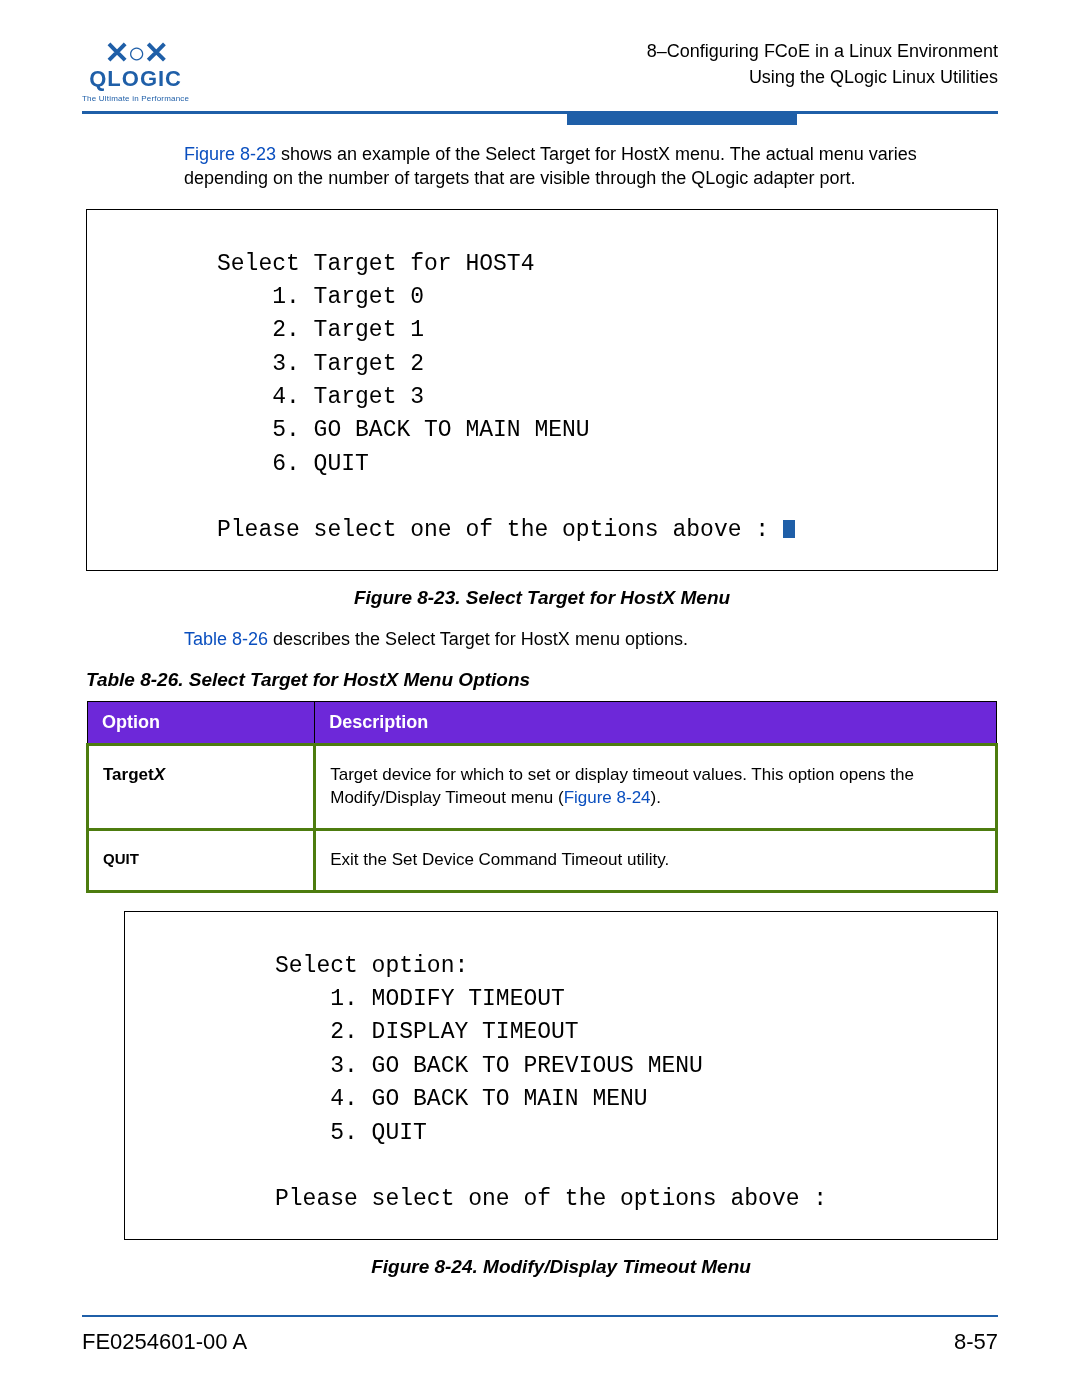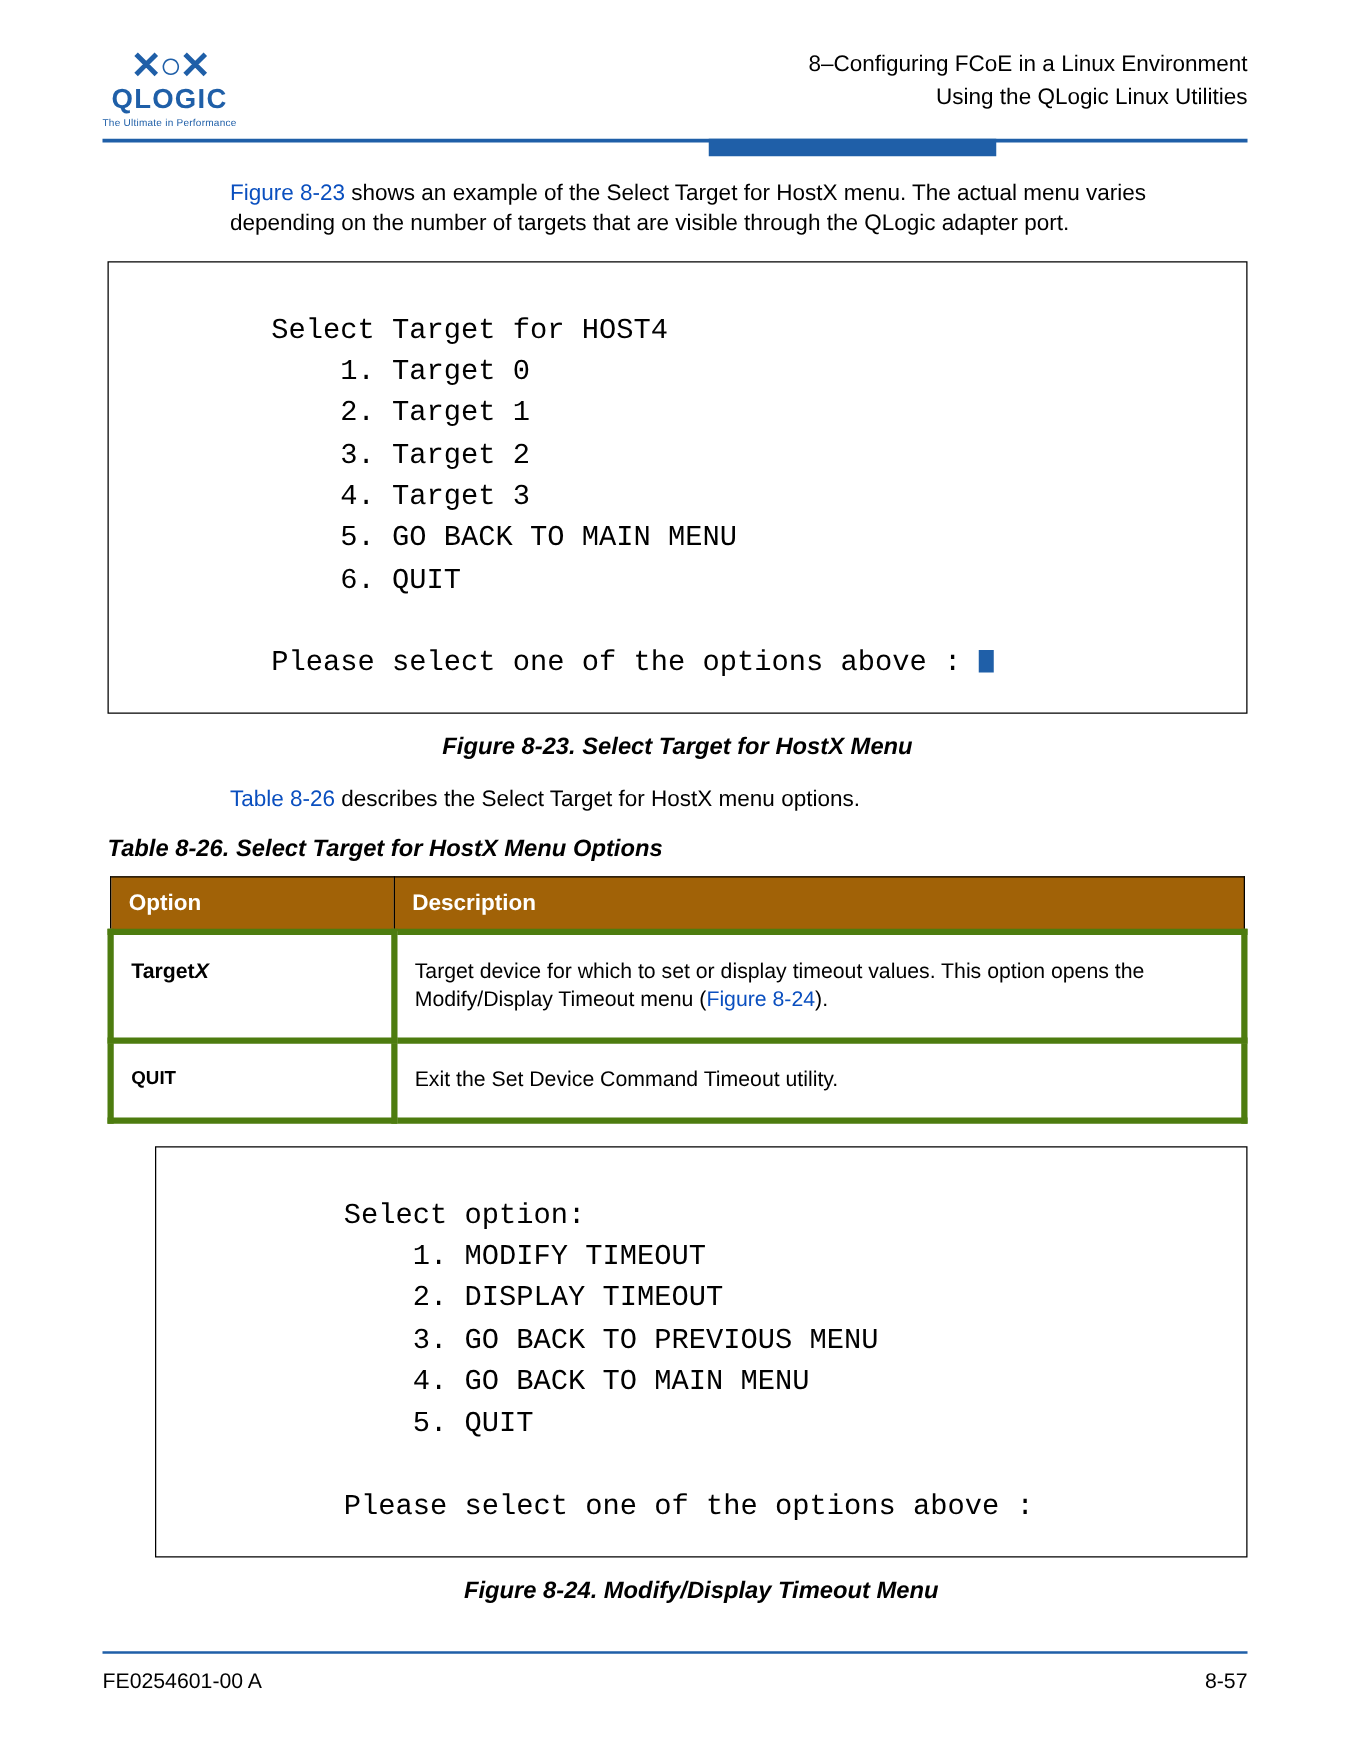--- a/index.html
+++ b/index.html
@@ -71,45 +71,45 @@
     font-size: 19px;
     margin: 0 0 10px -98px;
   }
   table.opt {
     border-collapse: collapse;
     width: calc(100% + 98px);
     margin-left: -98px;
     margin-bottom: 18px;
   }
   table.opt th {
-    background: #a16207;
+    background: #6d28d9;
     color: #fff;
     font-weight: bold;
     font-size: 18px;
     text-align: left;
     padding: 10px 14px;
     border: 1px solid #000;
   }
   table.opt td {
-    border: 5px solid #4d7c0f;
+    border: 3px solid #4d7c0f;
     font-size: 17px;
     padding: 18px 14px;
     vertical-align: top;
     line-height: 1.35;
   }
   table.opt td.optc { font-weight: bold; width: 25%; font-family: Arial, sans-serif; }
   .italX { font-style: italic; font-weight: bold; }
   .footer {
     position: absolute;
     left: 82px;
     right: 82px;
     bottom: 42px;
   }
   .footer .fhr { height: 2px; background: #1f5fa8; margin-bottom: 12px; }
-  .footer-row { display: flex; justify-content: space-between; font-size: 17px; text-align: right; }
+  .footer-row { display: flex; justify-content: space-between; font-size: 22px; text-align: right; }
 </style>
 </head>
 <body>
 
 <div class="header-row">
   <div class="logo-block">
     <div class="logo-glyph">✕○✕</div>
     <div class="logo-word">QLOGIC</div>
     <div class="logo-tag">The Ultimate in Performance</div>
   </div>

